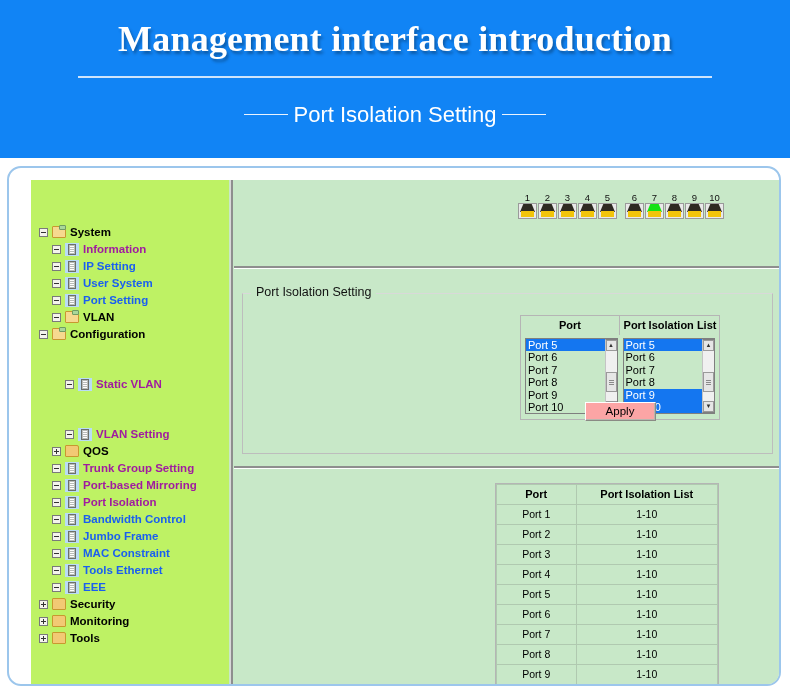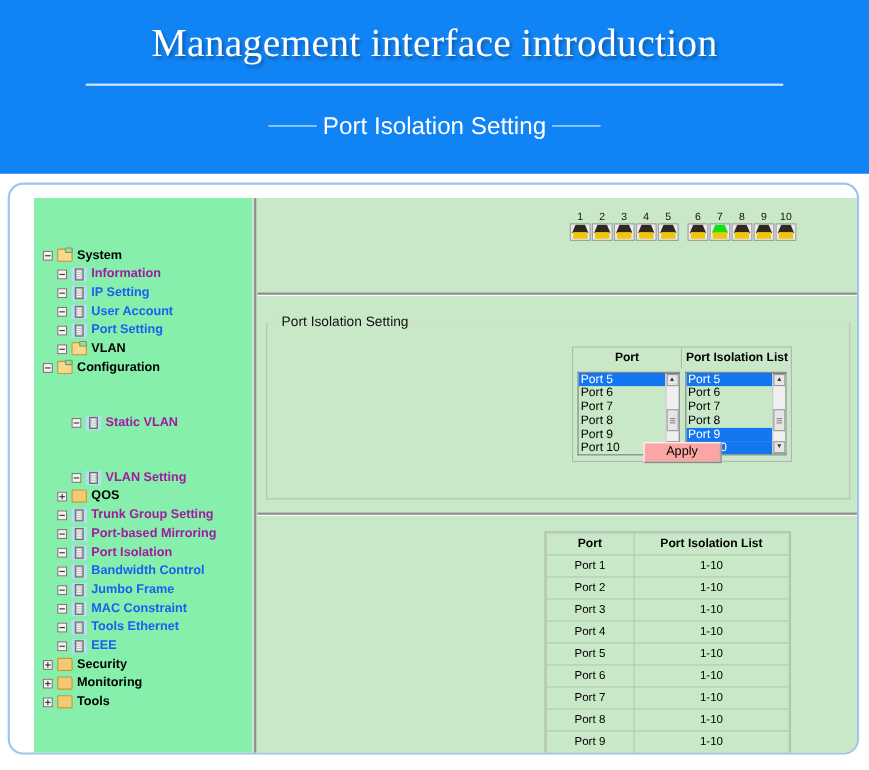--- a/index.html
+++ b/index.html
@@ -23,21 +23,21 @@
     background: #1184f5;
     overflow: hidden;
   }
   .banner-title {
     position: absolute;
     left: 0;
     top: 18px;
     width: 790px;
     text-align: center;
     font-family: "Liberation Serif", serif;
-    font-weight: normal;
+    font-weight: bold;
     font-size: 36px;
     letter-spacing: 0.2px;
     color: #ffffff;
     text-shadow: 2px 3px 3px rgba(0,0,0,0.30);
     white-space: nowrap;
   }
   .banner-rule {
     position: absolute;
     left: 78px;
     top: 76px;
@@ -89,21 +89,21 @@
     overflow: hidden;
   }
 
   
   .sidebar {
     position: absolute;
     left: 0;
     top: 0;
     width: 198px;
     height: 508px;
-    background: #86efac;
+    background: #bef264;
   }
   .v-divider {
     position: absolute;
     left: 199px;
     top: 0;
     width: 3px;
     height: 508px;
     background: #8e8e8e;
     border-left: 1px solid #d8d8d8;
     box-sizing: border-box;
@@ -512,21 +512,21 @@
             <span class="ic page-ic">
               <span class="sheet"></span>
             </span>
             <span class="lbl link">IP Setting</span>
           </div>
           <div class="node ind1">
             <span class="pm"></span>
             <span class="ic page-ic">
               <span class="sheet"></span>
             </span>
-            <span class="lbl link">User Account</span>
+            <span class="lbl link">User System</span>
           </div>
           <div class="node ind1">
             <span class="pm"></span>
             <span class="ic page-ic">
               <span class="sheet"></span>
             </span>
             <span class="lbl link">Port Setting</span>
           </div>
           <div class="node ind1">
             <span class="pm"></span>

